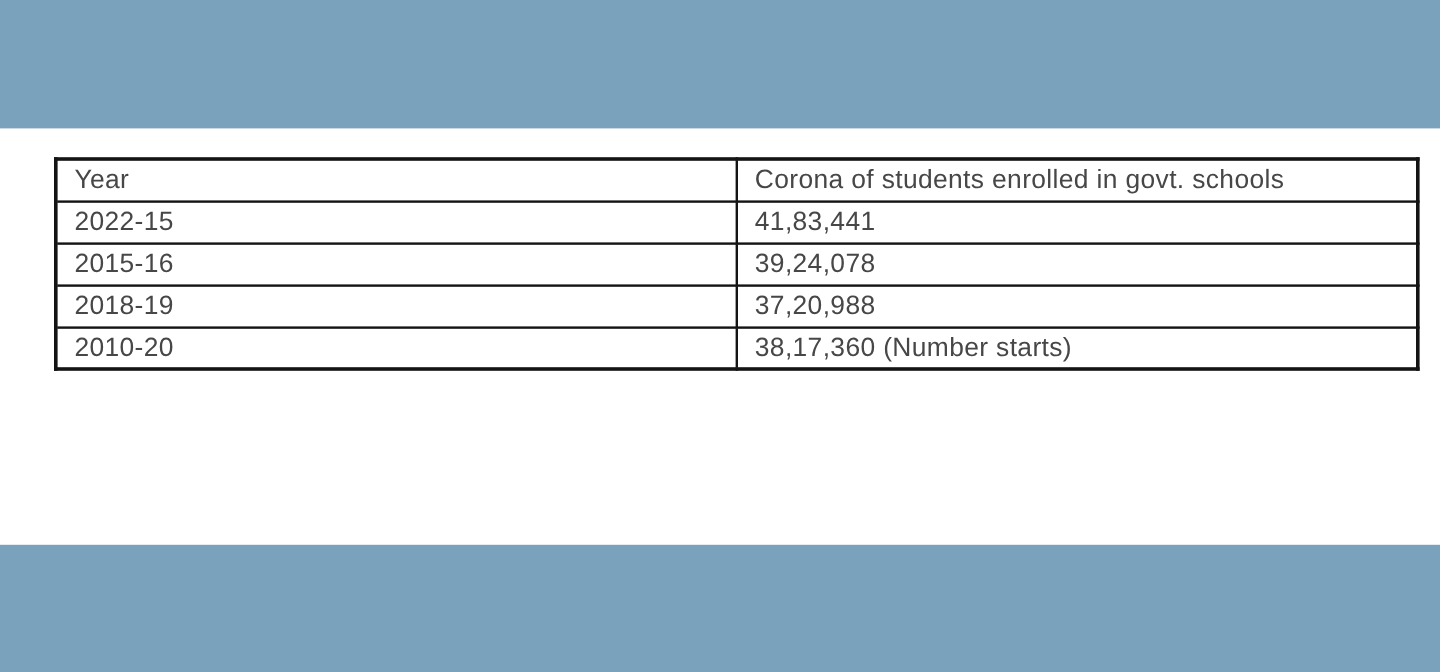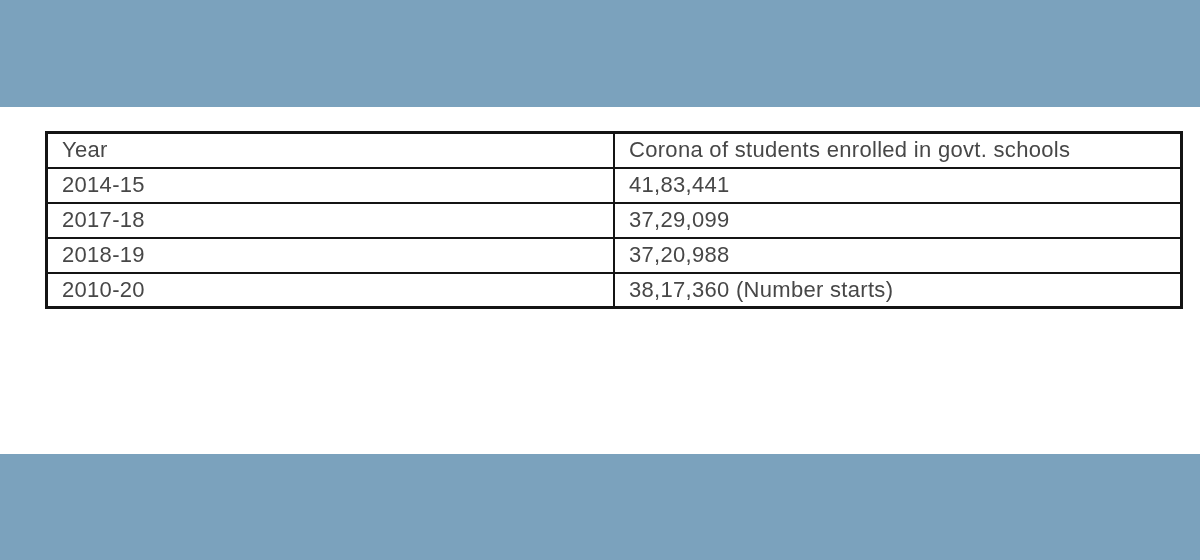--- a/index.html
+++ b/index.html
@@ -68,26 +68,26 @@
     <col class="col-count">
   </colgroup>
   <thead>
     <tr>
       <th>Year</th>
       <th>Corona of students enrolled in govt. schools</th>
     </tr>
   </thead>
   <tbody>
     <tr>
-      <td>2014-15</td>
+      <td>2022-15</td>
       <td>41,83,441</td>
     </tr>
     <tr>
-      <td>2017-18</td>
-      <td>37,29,099</td>
+      <td>2015-16</td>
+      <td>39,24,078</td>
     </tr>
     <tr>
       <td>2018-19</td>
       <td>37,20,988</td>
     </tr>
     <tr>
       <td>2010-20</td>
       <td>38,17,360 (Number starts)</td>
     </tr>
   </tbody>

